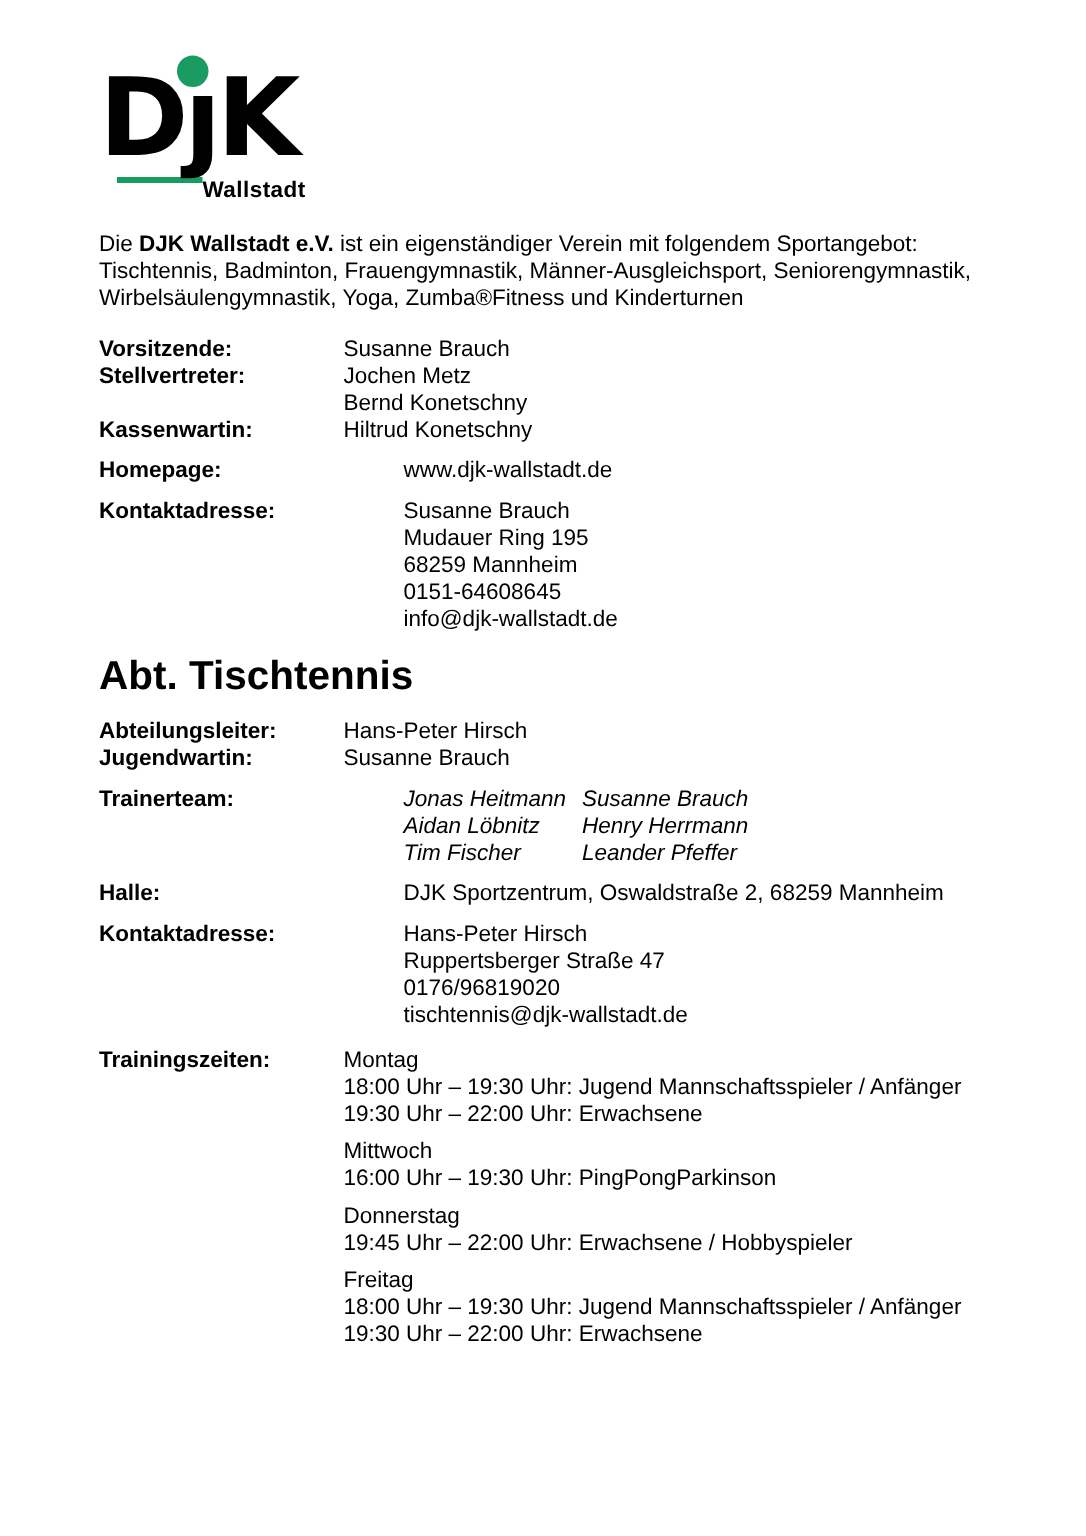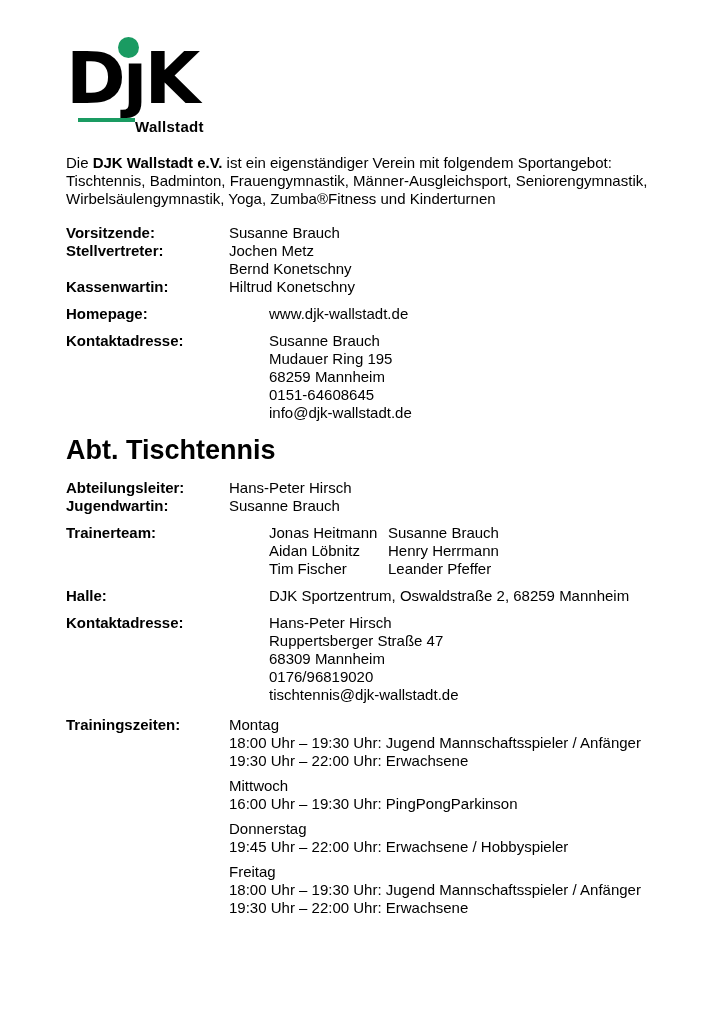--- a/index.html
+++ b/index.html
@@ -43,21 +43,21 @@
   .gap { margin-top: 9px; gap: 40px; }
   .gap-lg { margin-top: 12px; }
 
   
   .section-heading {
     font-size: 27px; line-height: 23px; font-weight: bold;
     margin-top: 17px; margin-bottom: 17px;
   }
 
   
-  .trainer-line { display: flex; }
+  .trainer-line { display: flex; font-style: italic; }
   .trainer-line .c1 { width: 119px; flex-shrink: 0; }
 
   
   .day-block { margin-bottom: 7px; }
 </style>
 </head>
 <body>
 
 <div class="page">
 
@@ -142,21 +142,20 @@
   <div class="row gap">
     <span class="label">Halle:</span>
     <span class="value">DJK Sportzentrum, Oswaldstraße 2, 68259 Mannheim</span>
   </div>
 
   <div class="row gap">
     <span class="label">Kontaktadresse:</span>
     <span class="value">
       <div>Hans-Peter Hirsch</div>
       <div>Ruppertsberger Straße 47</div>
-      <div>68309 Mannheim</div>
       <div>0176/96819020</div>
       <div>tischtennis@djk-wallstadt.de</div>
     </span>
   </div>
 
   <div class="row gap-lg">
     <span class="label">Trainingszeiten:</span>
     <span class="value">
       <div class="day-block">
         <div>Montag</div>

